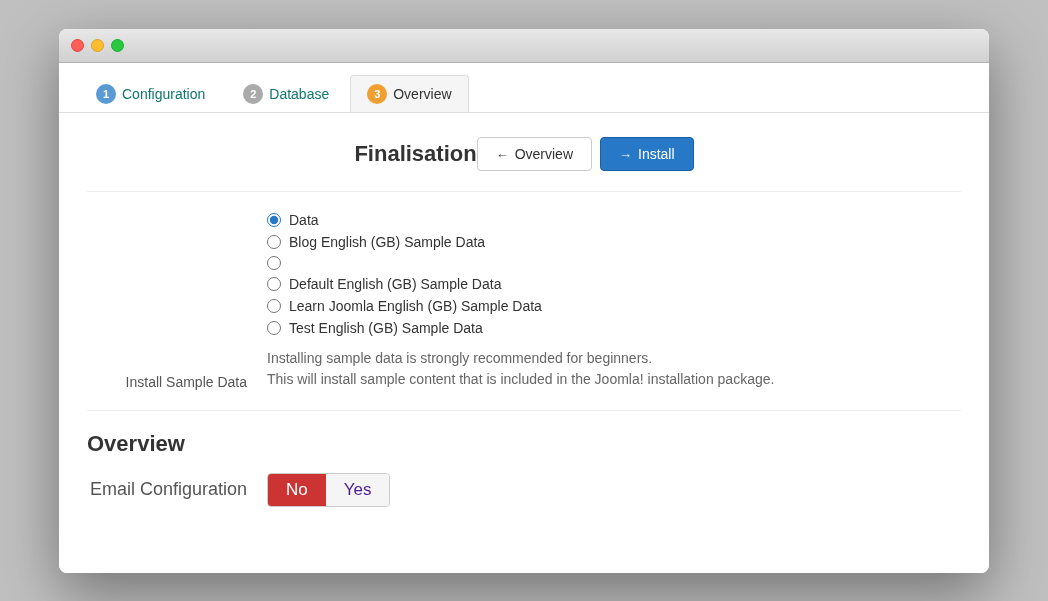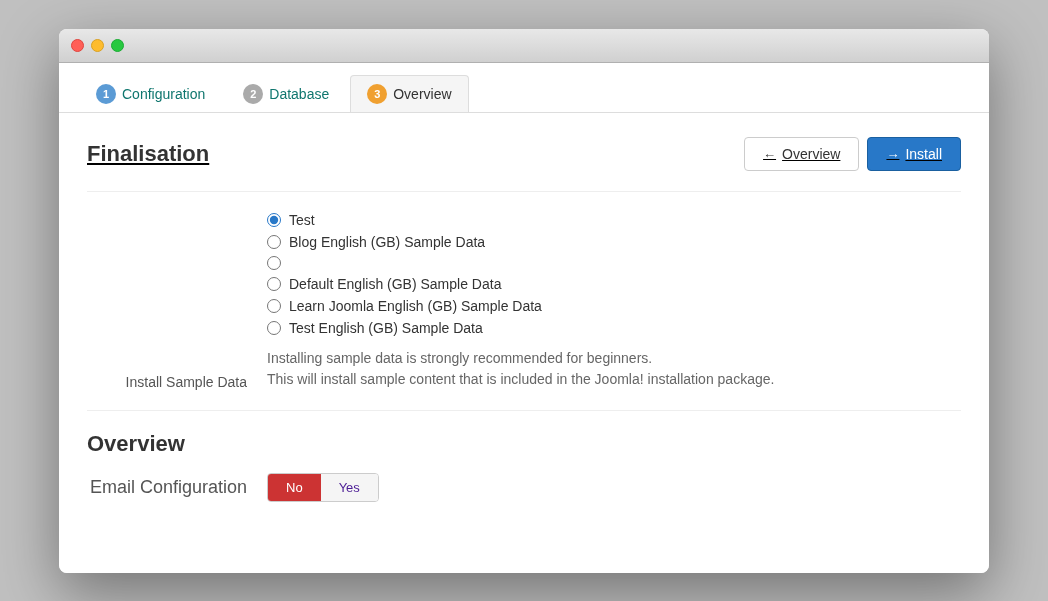--- a/index.html
+++ b/index.html
@@ -74,23 +74,22 @@
 
     .content {
       background: #fff;
       padding: 24px 28px;
       min-height: 460px;
     }
 
     .section-header {
       display: flex;
       align-items: center;
-      justify-content: space-between;
+      justify-content: center;
       margin-bottom: 20px;
-      text-decoration: underline;
     }
     .section-title {
       font-size: 22px;
       font-weight: bold;
       color: #333;
     }
     .btn-group {
       display: flex;
       gap: 8px;
     }
@@ -181,21 +180,21 @@
       text-align: right;
     }
     .toggle-group {
       display: flex;
       border: 1px solid #ccc;
       border-radius: 4px;
       overflow: hidden;
     }
     .toggle-btn {
       padding: 6px 18px;
-      font-size: 13px;
+      font-size: 17px;
       font-family: inherit;
       cursor: pointer;
       border: none;
     }
     .toggle-btn.active-no {
       background: #cc3333;
       color: #fff;
     }
     .toggle-btn.inactive {
       background: #f5f5f5;
@@ -244,21 +243,21 @@
       </div>
     </div>
 
     <div class="form-section">
       <div class="form-row">
         <label class="form-label">Install Sample Data</label>
         <div>
           <div class="radio-group">
             <label class="radio-item">
               <input type="radio" name="sample_data" checked="" style="">
-              <span>Test</span>
+              <span>Data</span>
             </label>
             <label class="radio-item">
               <input type="radio" name="sample_data" style="">
               <span>Blog English (GB) Sample Data</span>
             </label>
             <label class="radio-item">
               <input type="radio" name="sample_data" style="">
             </label>
             <label class="radio-item">
               <input type="radio" name="sample_data" style="">

